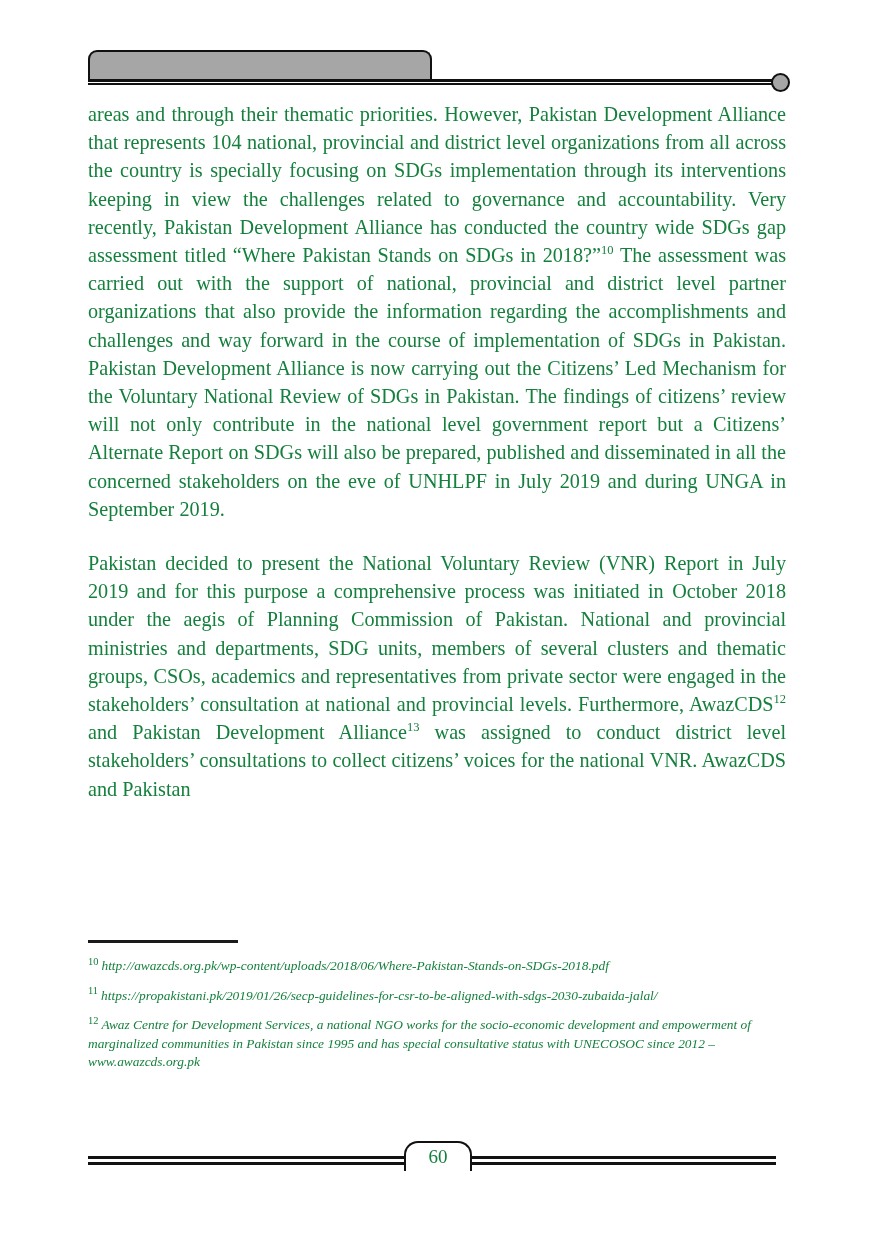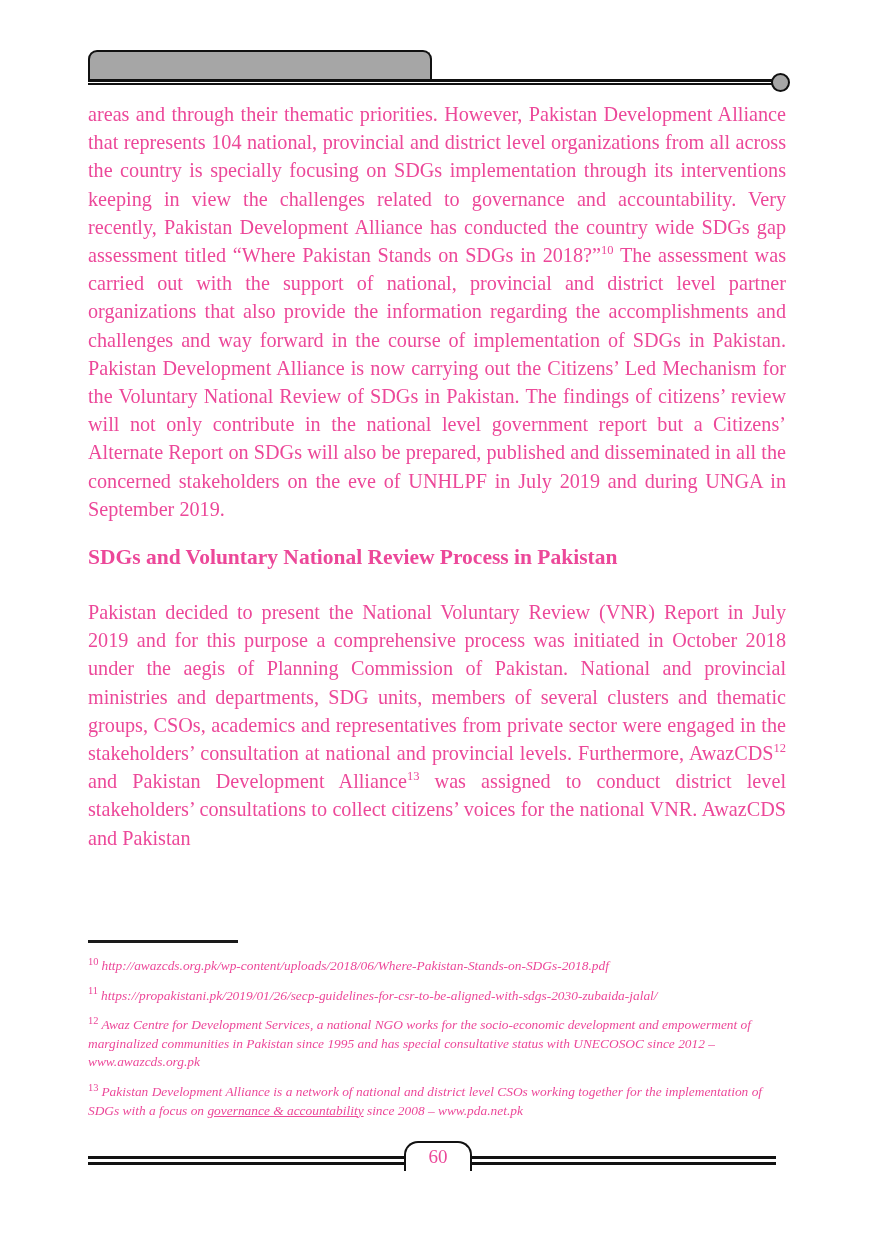--- a/index.html
+++ b/index.html
@@ -8,21 +8,21 @@
     background: #ffffff;
   }
   .page {
     position: relative;
     width: 874px;
     height: 1240px;
     margin: 0 auto;
     background: #ffffff;
     overflow: hidden;
     font-family: "Liberation Serif", "DejaVu Serif", serif;
-    color: #ec4899;
+    color: #15803d;
   }
 
   
   .header-ornament {
     position: absolute;
     left: 0;
     top: 48px;
     width: 874px;
     height: 48px;
   }
@@ -173,30 +173,28 @@
 <div class="page">
 
   <div class="header-ornament">
     <div class="header-bar"></div>
     <div class="header-rule"></div>
     <div class="header-dot"></div>
   </div>
 
   <div class="content">
     <p class="body-par">areas and through their thematic priorities. However, Pakistan Development Alliance that represents 104 national, provincial and district level organizations from all across the country is specially focusing on SDGs implementation through its interventions keeping in view the challenges related to governance and accountability. Very recently, Pakistan Development Alliance has conducted the country wide SDGs gap assessment titled “Where Pakistan Stands on SDGs in 2018?”<sup class="fn-ref">10</sup> The assessment was carried out with the support of national, provincial and district level partner organizations that also provide the information regarding the accomplishments and challenges and way forward in the course of implementation of SDGs in Pakistan. Pakistan Development Alliance is now carrying out the Citizens’ Led Mechanism for the Voluntary National Review of SDGs in Pakistan. The findings of citizens’ review will not only contribute in the national level government report but a Citizens’ Alternate Report on SDGs will also be prepared, published and disseminated in all the concerned stakeholders on the eve of UNHLPF in July 2019 and during UNGA in September 2019.</p>
-    <h2 class="section-heading">SDGs and Voluntary National Review Process in Pakistan</h2>
     <p class="body-par">Pakistan decided to present the National Voluntary Review (VNR) Report in July 2019 and for this purpose a comprehensive process was initiated in October 2018 under the aegis of Planning Commission of Pakistan. National and provincial ministries and departments, SDG units, members of several clusters and thematic groups, CSOs, academics and representatives from private sector were engaged in the stakeholders’ consultation at national and provincial levels. Furthermore, AwazCDS<sup class="fn-ref">12</sup> and Pakistan Development Alliance<sup class="fn-ref">13</sup> was assigned to conduct district level stakeholders’ consultations to collect citizens’ voices for the national VNR. AwazCDS and Pakistan</p>
   </div>
 
   <div class="footnotes">
     <div class="footnote-rule"></div>
     <p class="footnote"><sup class="fn-num">10</sup>http://awazcds.org.pk/wp-content/uploads/2018/06/Where-Pakistan-Stands-on-SDGs-2018.pdf</p>
     <p class="footnote"><sup class="fn-num">11</sup>https://propakistani.pk/2019/01/26/secp-guidelines-for-csr-to-be-aligned-with-sdgs-2030-zubaida-jalal/</p>
     <p class="footnote"><sup class="fn-num">12</sup>Awaz Centre for Development Services, a national NGO works for the socio-economic development and empowerment of marginalized communities in Pakistan since 1995 and has special consultative status with UNECOSOC since 2012 – www.awazcds.org.pk</p>
-    <p class="footnote"><sup class="fn-num">13</sup>Pakistan Development Alliance is a network of national and district level CSOs working together for the implementation of SDGs with a focus on <span class="fn-underline">governance &amp; accountability</span> since 2008 – www.pda.net.pk</p>
   </div>
 
   <div class="footer">
     <div class="footer-rule"></div>
     <div class="page-num-capsule">
       <span>60</span>
     </div>
   </div>
 
 </div>

